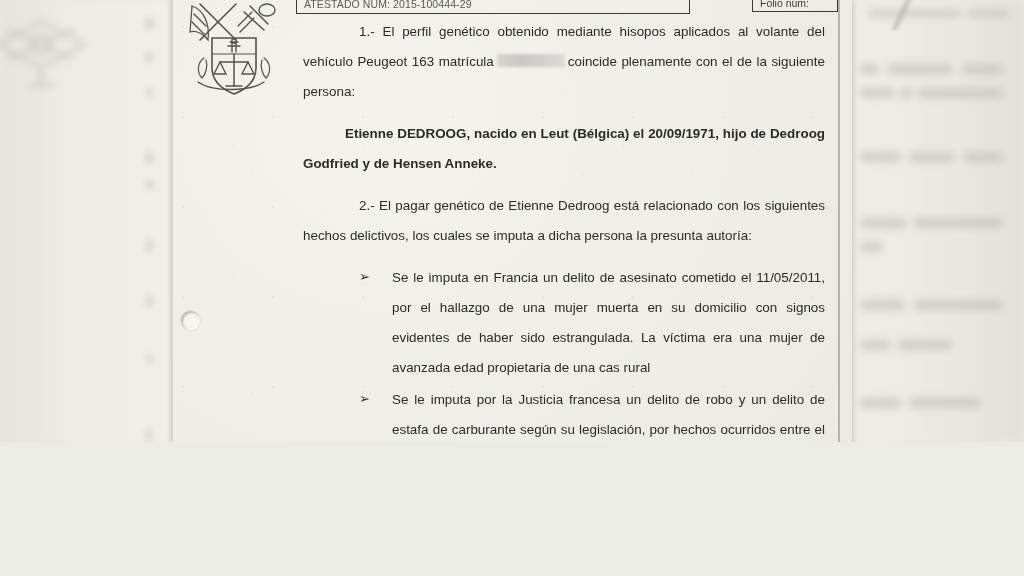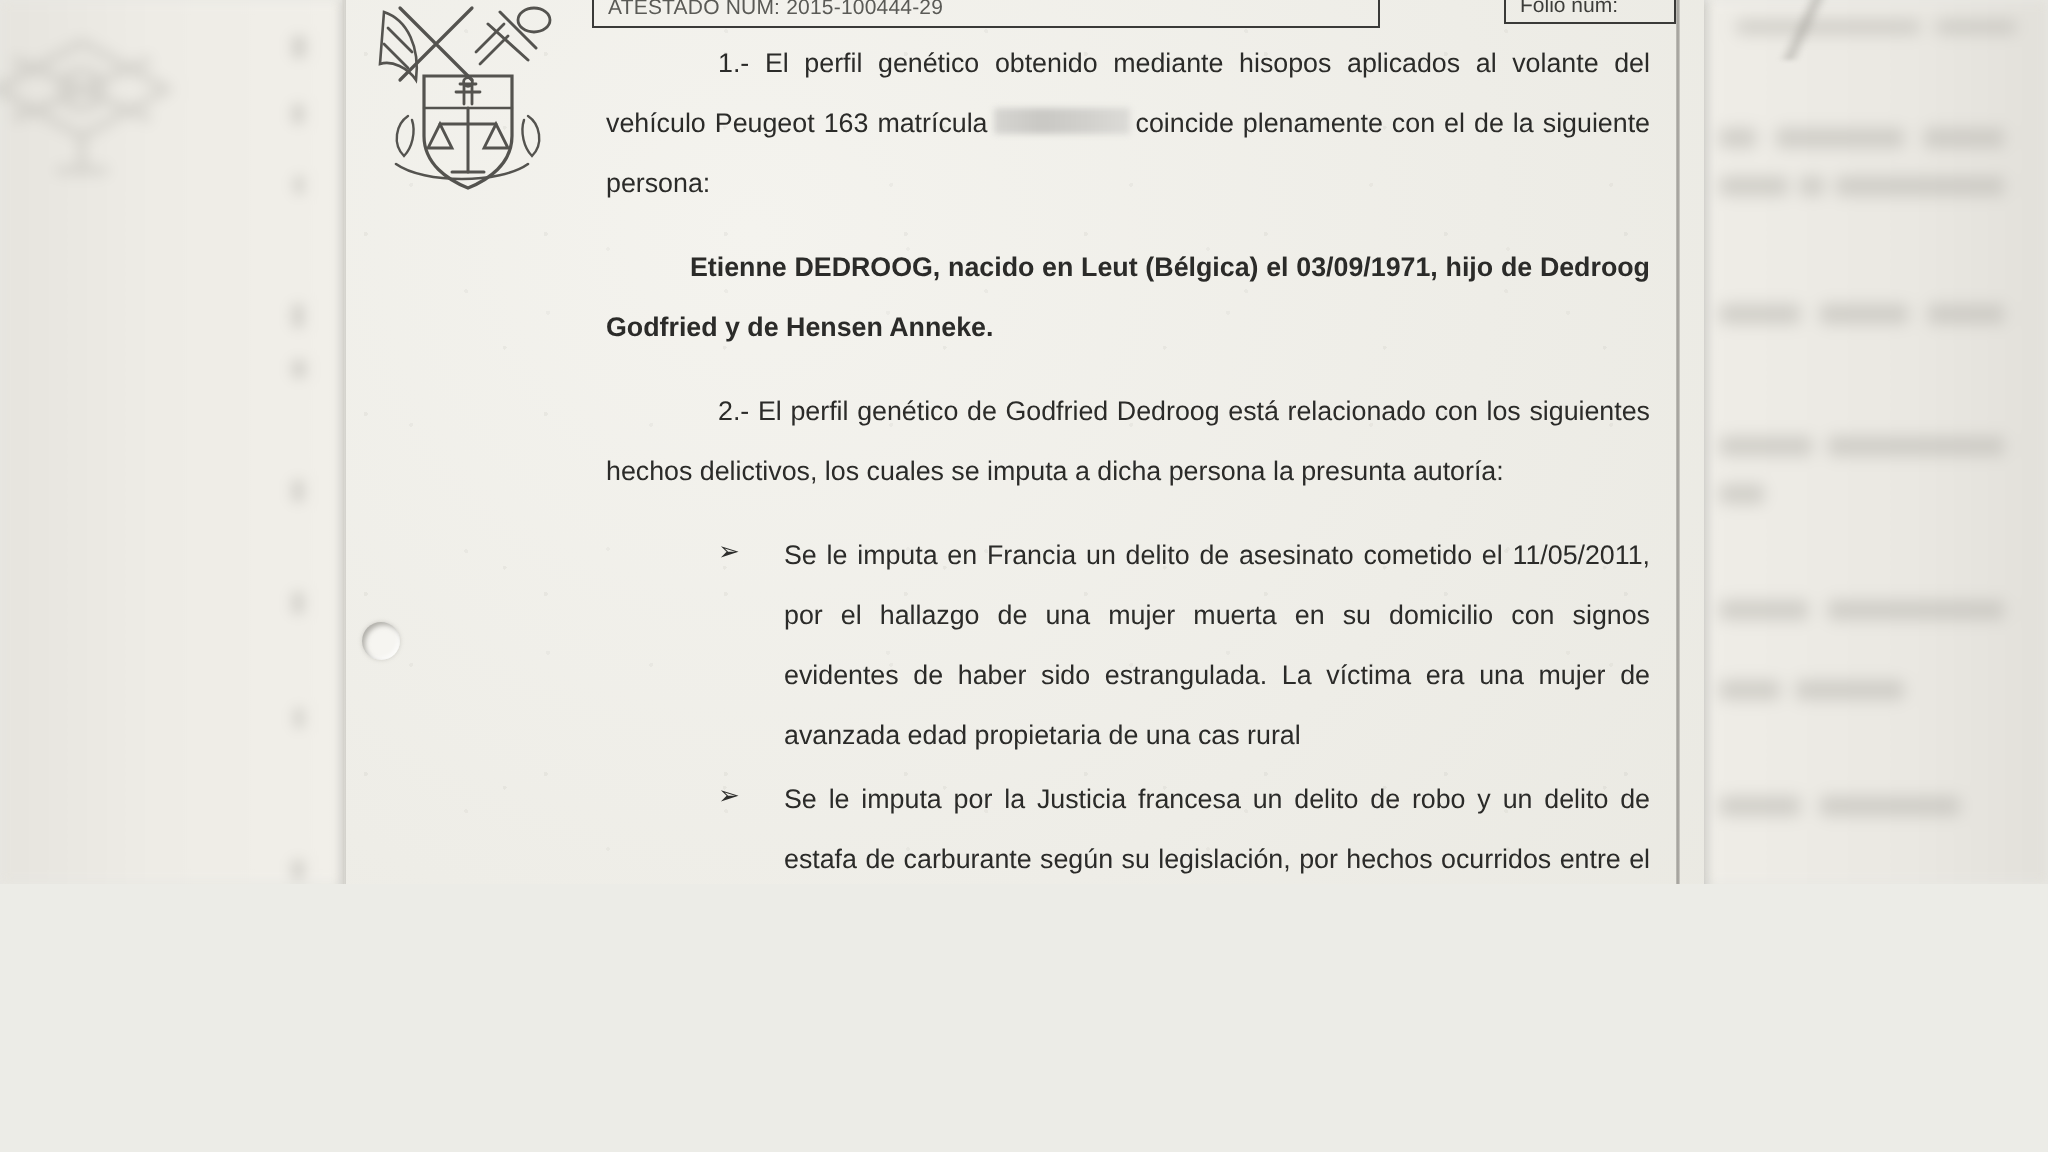--- a/index.html
+++ b/index.html
@@ -328,26 +328,26 @@
 
   <div id="body">
 
 
     <div class="para">
       <span class="indent"></span><span>1.-</span>
       <span>El perfil genético obtenido mediante hisopos aplicados al volante del vehículo Peugeot 163 matrícula</span><span class="redaction"></span><span>coincide plenamente con el de la siguiente persona:</span>
     </div>
 
     <div class="para-bold">
-      <span class="indent"></span><span>Etienne DEDROOG, nacido en Leut (Bélgica) el 03/09/1971, hijo de Dedroog Godfried y de Hensen Anneke.</span>
+      <span class="indent"></span><span>Etienne DEDROOG, nacido en Leut (Bélgica) el 20/09/1971, hijo de Dedroog Godfried y de Hensen Anneke.</span>
     </div>
 
     <div class="para">
       <span class="indent"></span><span>2.-</span>
-      <span>El perfil genético de Godfried Dedroog está relacionado con los siguientes hechos delictivos, los cuales se imputa a dicha persona la presunta autoría:</span>
+      <span>El pagar genético de Etienne Dedroog está relacionado con los siguientes hechos delictivos, los cuales se imputa a dicha persona la presunta autoría:</span>
     </div>
 
     <div id="bullets">
 
       <div class="bullet">
         <span class="bullet-marker">➢</span>
         <span class="bullet-text">Se le imputa en Francia un delito de asesinato cometido el 11/05/2011, por el hallazgo de una mujer muerta en su domicilio con signos evidentes de haber sido estrangulada. La víctima era una mujer de avanzada edad propietaria de una cas rural</span>
       </div>
 
       <div class="bullet">

